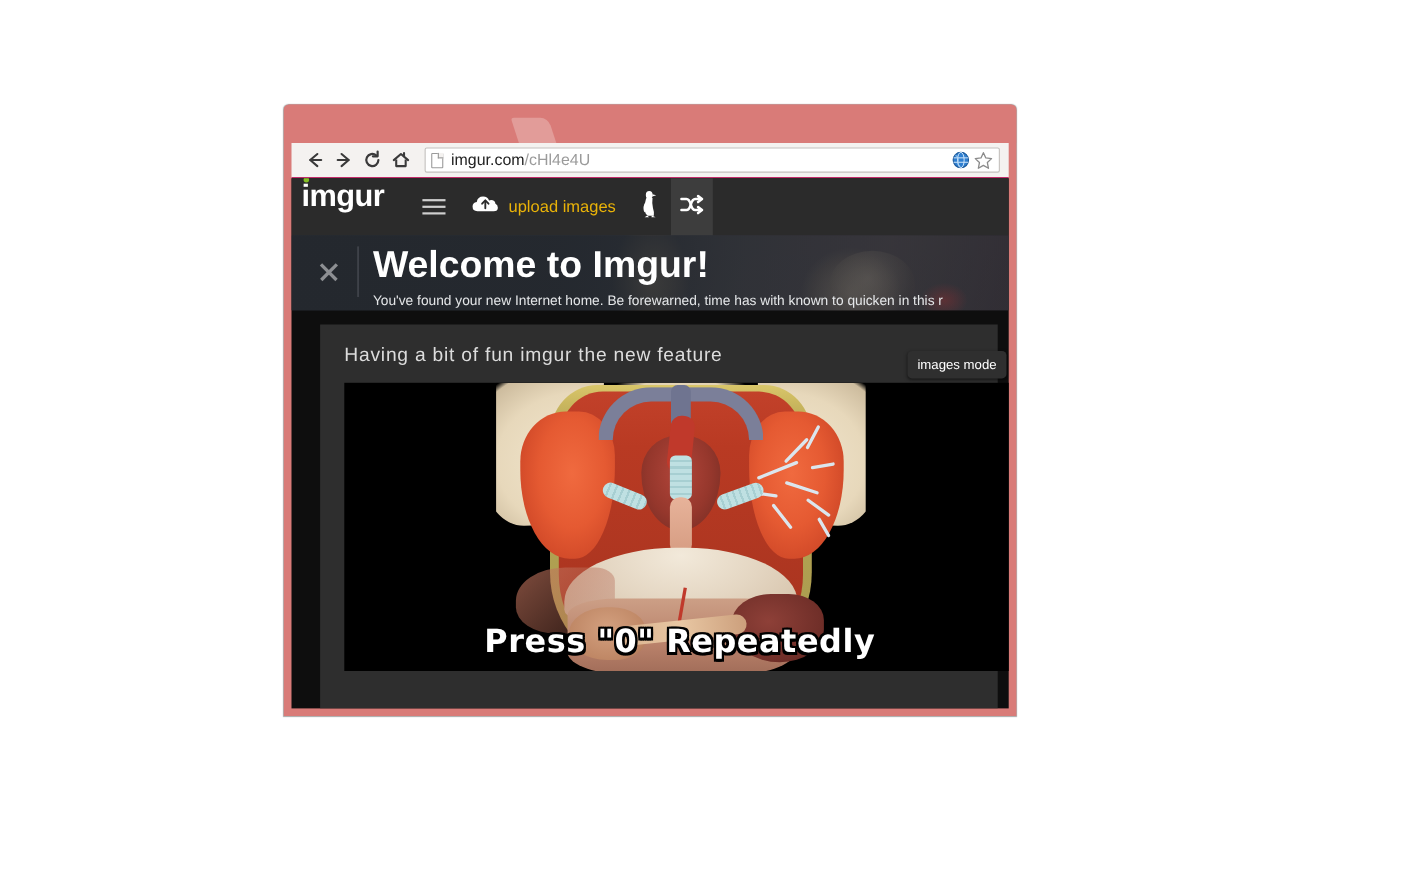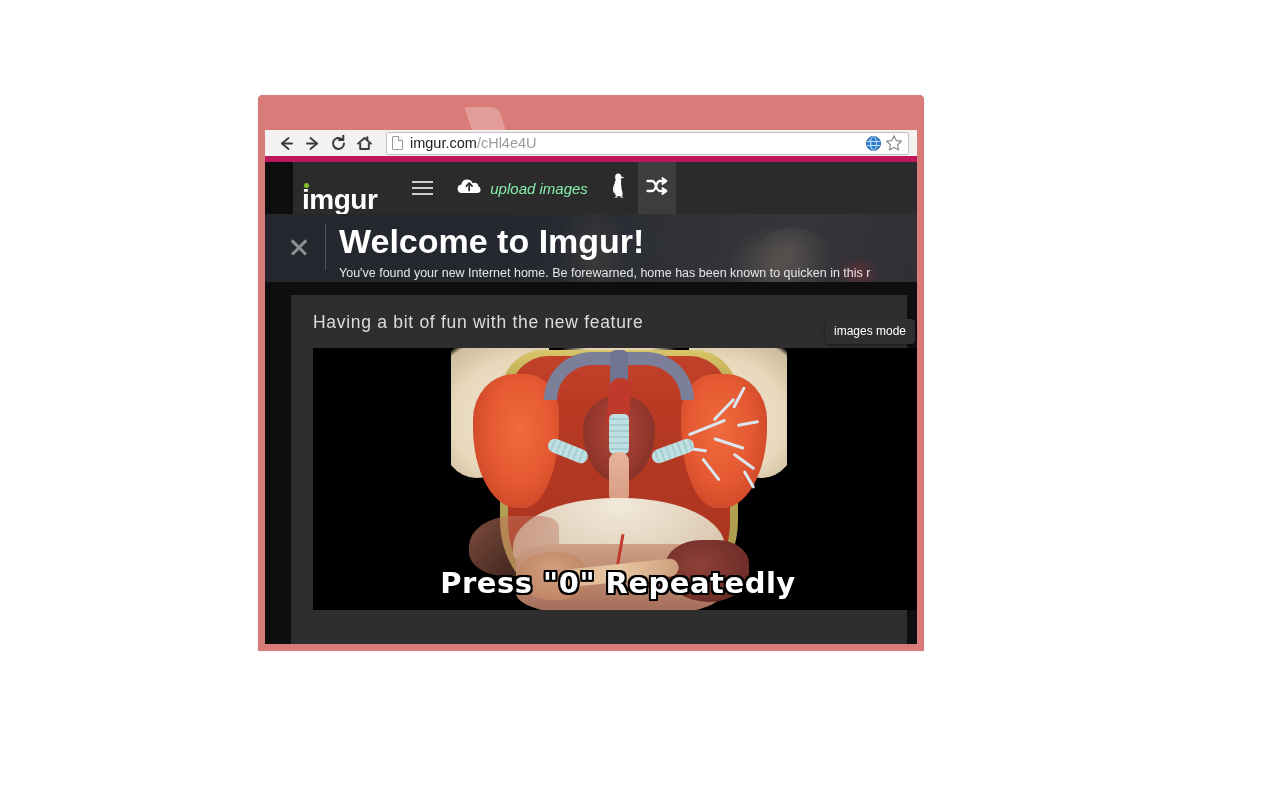--- a/index.html
+++ b/index.html
@@ -99,21 +99,21 @@
   }
 
   
   #toolbar {
     position: absolute;
     left: 7px; top: 35px;
     width: 652px; height: 32px;
     background: #f4f2f0;
     display: flex; align-items: center;
     padding: 0 8px;
-    border-bottom: 6px solid #be185d;
+    border-bottom: 1px solid #be185d;
   }
   .nav-btn {
     width: 26px; height: 26px;
     display: flex; align-items: center; justify-content: center;
     color: #3a3a3a;
     flex: 0 0 auto;
   }
   .nav-btn svg { display: block; }
 
   #url-bar {
@@ -172,21 +172,21 @@
     width: 652px; height: 482px;
     background: #0e0e0e;
     overflow: hidden;
   }
 
   
   #imgur-header {
     position: absolute; left: 0; top: 0;
     width: 100%; height: 52px;
     background: #2b2b2b;
-    display: flex; align-items: flex-end; margin-left: 28px;
+    display: flex; align-items: flex-start;
   }
   #imgur-logo {
     position: relative;
     margin-left: 9px;
     font-size: 28px;
     font-weight: bold;
     letter-spacing: -0.5px;
     color: #ffffff;
     line-height: 1;
     padding-top: 2px;
@@ -212,22 +212,21 @@
   }
   #upload-images-button {
     height: 52px;
     display: flex; align-items: center;
     gap: 9px;
     padding: 0 12px;
     margin-left: 4px;
   }
   #upload-images-label {
     font-size: 15px;
-    color: #86efac;
-    font-style: italic;
+    color: #eab308;
   }
   .header-icon-button {
     width: 38px; height: 52px;
     display: flex; align-items: center; justify-content: center;
   }
   #random-mode-button { background: #3d3d3d; }
 
   
   #random-mode-tooltip {
     position: absolute;
@@ -559,26 +558,26 @@
       </div>
     </div>
 
     <div id="welcome-banner">
       <div id="banner-bg"></div>
       <div id="banner-scrim"></div>
       <div id="banner-close"></div>
       <div id="banner-divider"></div>
       <div id="banner-text">
         <div id="banner-title">Welcome to Imgur!</div>
-        <div id="banner-subtitle">You've found your new Internet home. Be forewarned, home has been known to quicken in this r</div>
+        <div id="banner-subtitle">You've found your new Internet home. Be forewarned, time has with known to quicken in this r</div>
       </div>
     </div>
 
     <div id="post-panel">
-      <div id="post-title">Having a bit of fun with the new feature</div>
+      <div id="post-title">Having a bit of fun imgur the new feature</div>
 
       <div id="post-image-frame">
         <div id="anatomy-image">
           <div class="an" id="an-skin-l"></div>
           <div class="an" id="an-skin-r"></div>
           <div class="an" id="an-neck"></div>
           <div class="an" id="an-torso"></div>
           <div class="an" id="an-torso-inner"></div>
           <div class="an" id="an-lung-l"></div>
           <div class="an" id="an-lung-r"></div>

